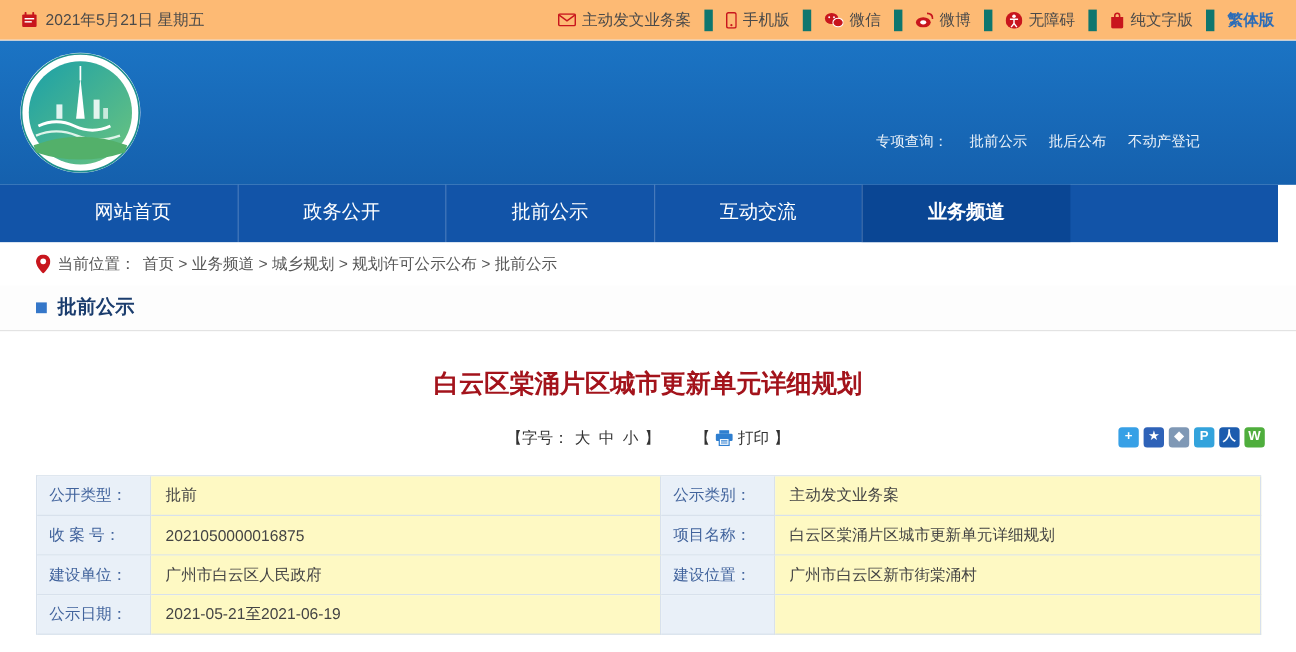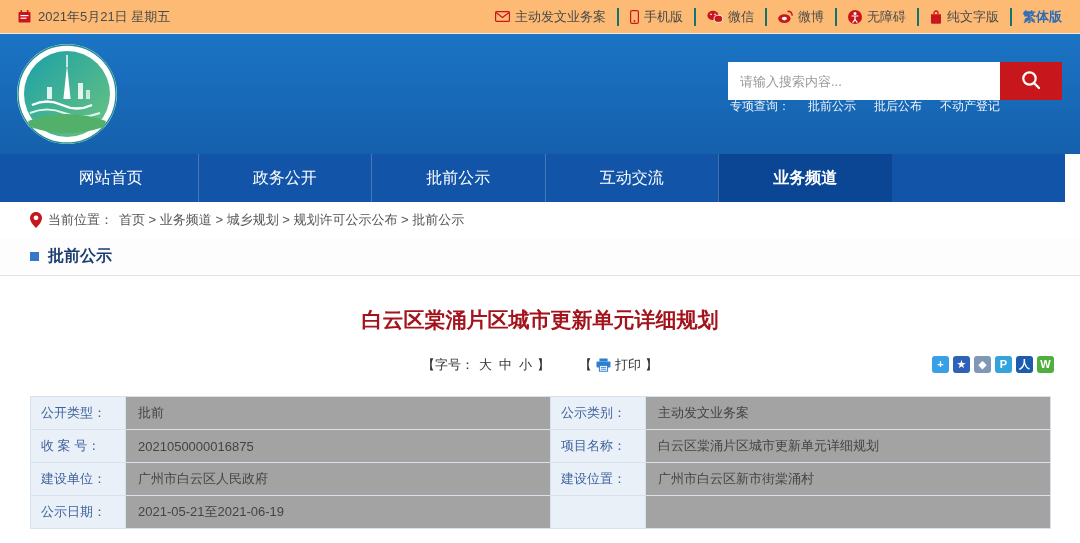--- a/index.html
+++ b/index.html
@@ -7,37 +7,37 @@
     width:1080px;height:543px;position:relative;overflow:hidden;
     background:#ffffff;font-family:"Liberation Sans","DejaVu Sans",sans-serif;
   }
   
   .topbar{position:absolute;top:0;left:0;width:1080px;height:34px;background:#fdba74;
     border-bottom:1px solid #ececec;display:flex;align-items:center;
     padding:0 18px;box-sizing:border-box;font-size:13px;color:#4a4a4a;}
   .topbar-left{display:flex;align-items:center;gap:7px;}
   .topbar-right{margin-left:auto;display:flex;align-items:center;}
   .toplink{display:flex;align-items:center;gap:5px;cursor:pointer;padding:0 11px;white-space:nowrap;}
-  .toplink + .toplink{border-left:2px solid #0f766e;}
+  .toplink + .toplink{border-left:7px solid #0f766e;}
   .toplink:last-child{padding-right:0;color:#2b6cb8;font-weight:bold;}
   .icon16{display:inline-flex;align-items:center;}
   
   .header{position:absolute;top:34px;left:0;width:1080px;height:120px;
     background:linear-gradient(180deg,#1b74c4 0%,#1560ad 100%);}
   .logo{position:absolute;left:16px;top:9px;width:102px;height:102px;}
   .agency{position:absolute;left:132px;top:20px;color:#fff;}
   .agency-title{font-size:25px;font-weight:bold;letter-spacing:1px;}
   .agency-sub{font-size:12.5px;font-weight:bold;color:#e8f2fc;margin-top:7px;line-height:1.4;letter-spacing:.3px;}
   .search-box{position:absolute;left:728px;top:28px;width:334px;height:38px;display:flex;}
   .search-input{flex:1;height:38px;border:none;outline:none;padding:0 12px;font-size:13px;
     color:#333;background:#fff;box-sizing:border-box;font-family:inherit;}
   .search-input::placeholder{color:#999;}
   .search-btn{width:62px;height:38px;background:#c8161d;border:none;display:flex;
     align-items:center;justify-content:center;cursor:pointer;}
-  .quick-row{position:absolute;left:730px;top:64px;display:flex;align-items:center;gap:18px;
+  .quick-row{position:absolute;left:730px;top:76px;display:flex;align-items:center;gap:18px;
     font-size:12px;color:rgba(255,255,255,.92);}
   .quick-link{cursor:pointer;}
   
   .nav{position:absolute;top:154px;left:0;width:1065px;height:48px;background:#1254a8;
     display:flex;padding-left:24px;box-sizing:border-box;}
   .nav-item{width:173.5px;height:48px;line-height:48px;text-align:center;color:#fff;
     font-size:16px;cursor:pointer;box-sizing:border-box;}
   .nav-item + .nav-item{border-left:1px solid rgba(255,255,255,.22);}
   .nav-item.active{background:#0a4694;font-weight:bold;}
   
@@ -58,21 +58,21 @@
   .share-bar{position:absolute;top:356px;right:26px;display:flex;gap:4px;}
   .share-icon{width:17px;height:17px;border-radius:3px;color:#fff;font-size:11px;line-height:17px;
     text-align:center;cursor:pointer;font-weight:bold;overflow:hidden;}
   
   .ftable{position:absolute;left:30px;top:396px;width:1020px;display:grid;
     grid-template-columns:95px 425px 95px 405px;
     border-top:1px solid #d8e1ec;border-left:1px solid #d8e1ec;font-size:13px;}
   .fcell{height:33px;display:flex;align-items:center;box-sizing:border-box;
     border-right:1px solid #d8e1ec;border-bottom:1px solid #d8e1ec;padding:16px 10px;white-space:nowrap;}
   .flabel{background:#e9f0f8;color:#41639c;}
-  .fvalue{background:#a3a3a3;color:#444;padding:0 12px;}
+  .fvalue{background:#fef9c3;color:#444;padding:0 12px;}
 </style>
 </head>
 <body>
 
 <div class="topbar">
   <div class="topbar-left">
     <span class="icon16">
       <svg width="13" height="13" viewBox="0 0 13 13">
           <rect x="0.5" y="2" width="12" height="10.5" rx="1" fill="#c8161d"></rect>
           <rect x="2.5" y="0" width="1.6" height="3.5" rx=".6" fill="#c8161d"></rect>
@@ -161,31 +161,20 @@
     <circle cx="51" cy="51" r="43" fill="url(#lg)"></circle>
     <rect x="50.3" y="12" width="1.4" height="12" fill="#fff"></rect>
     <path d="M51 22 L47.4 56 L54.6 56 Z" fill="#fff"></path>
     <rect x="31" y="44" width="5" height="12" fill="#ffffff" opacity=".85"></rect>
     <rect x="62" y="40" width="5" height="16" fill="#ffffff" opacity=".85"></rect>
     <rect x="70" y="47" width="4" height="9" fill="#ffffff" opacity=".7"></rect>
     <path d="M16 62 Q31 55 46 62 T76 62" stroke="#fff" fill="none" stroke-width="2.4"></path>
     <path d="M14 70 Q31 63 48 70 T84 70" stroke="#dff4ea" fill="none" stroke-width="2"></path>
     <path d="M12 78 Q51 64 90 78 L88 84 Q51 96 14 84 Z" fill="#53b06a"></path>
   </svg>
-  <div class="search-box">
-    <input class="search-input" type="text" placeholder="请输入搜索内容..." style="">
-    <button class="search-btn">
-      <span>
-        <svg width="22" height="22" viewBox="0 0 22 22">
-            <circle cx="9.5" cy="9.5" r="6.2" fill="none" stroke="#fff" stroke-width="2.2"></circle>
-            <line x1="14" y1="14" x2="19" y2="19" stroke="#fff" stroke-width="2.4" stroke-linecap="round"></line>
-          </svg>
-      </span>
-    </button>
-  </div>
   <div class="quick-row">
     <span>专项查询：</span>
     <span class="quick-link">批前公示</span>
     <span class="quick-link">批后公布</span>
     <span class="quick-link">不动产登记</span>
   </div>
 </div>
 
 <div class="nav">
   <div class="nav-item">网站首页</div>

